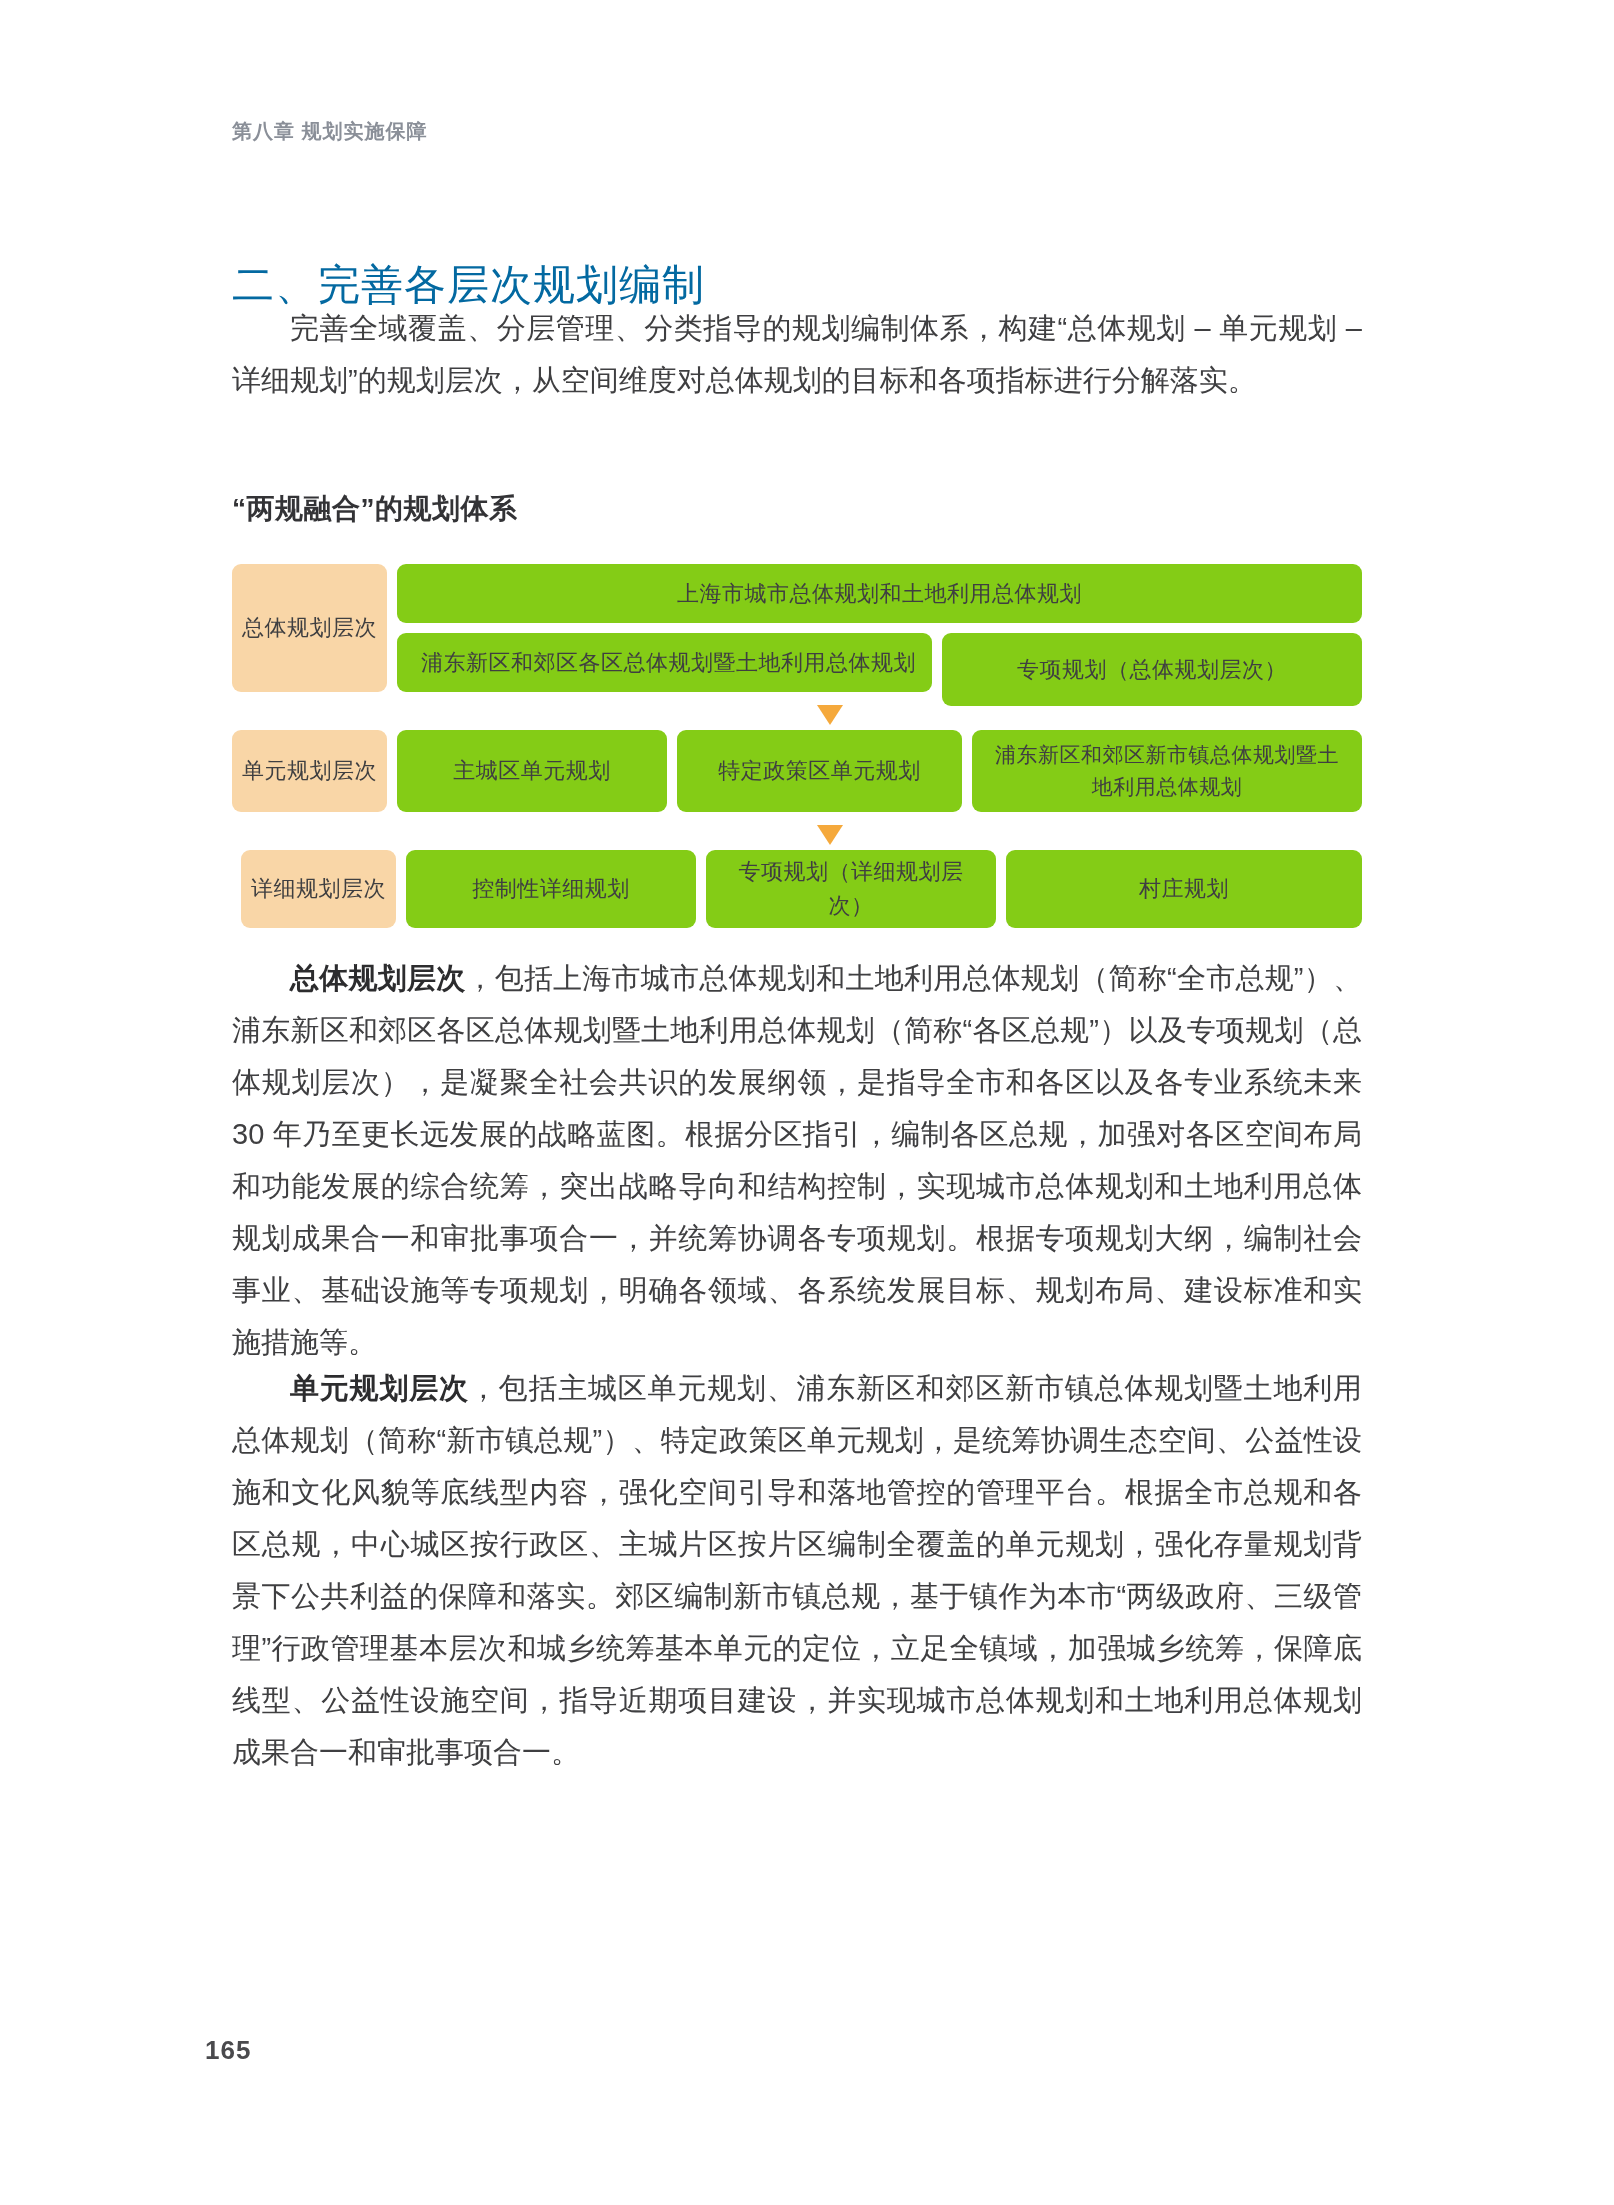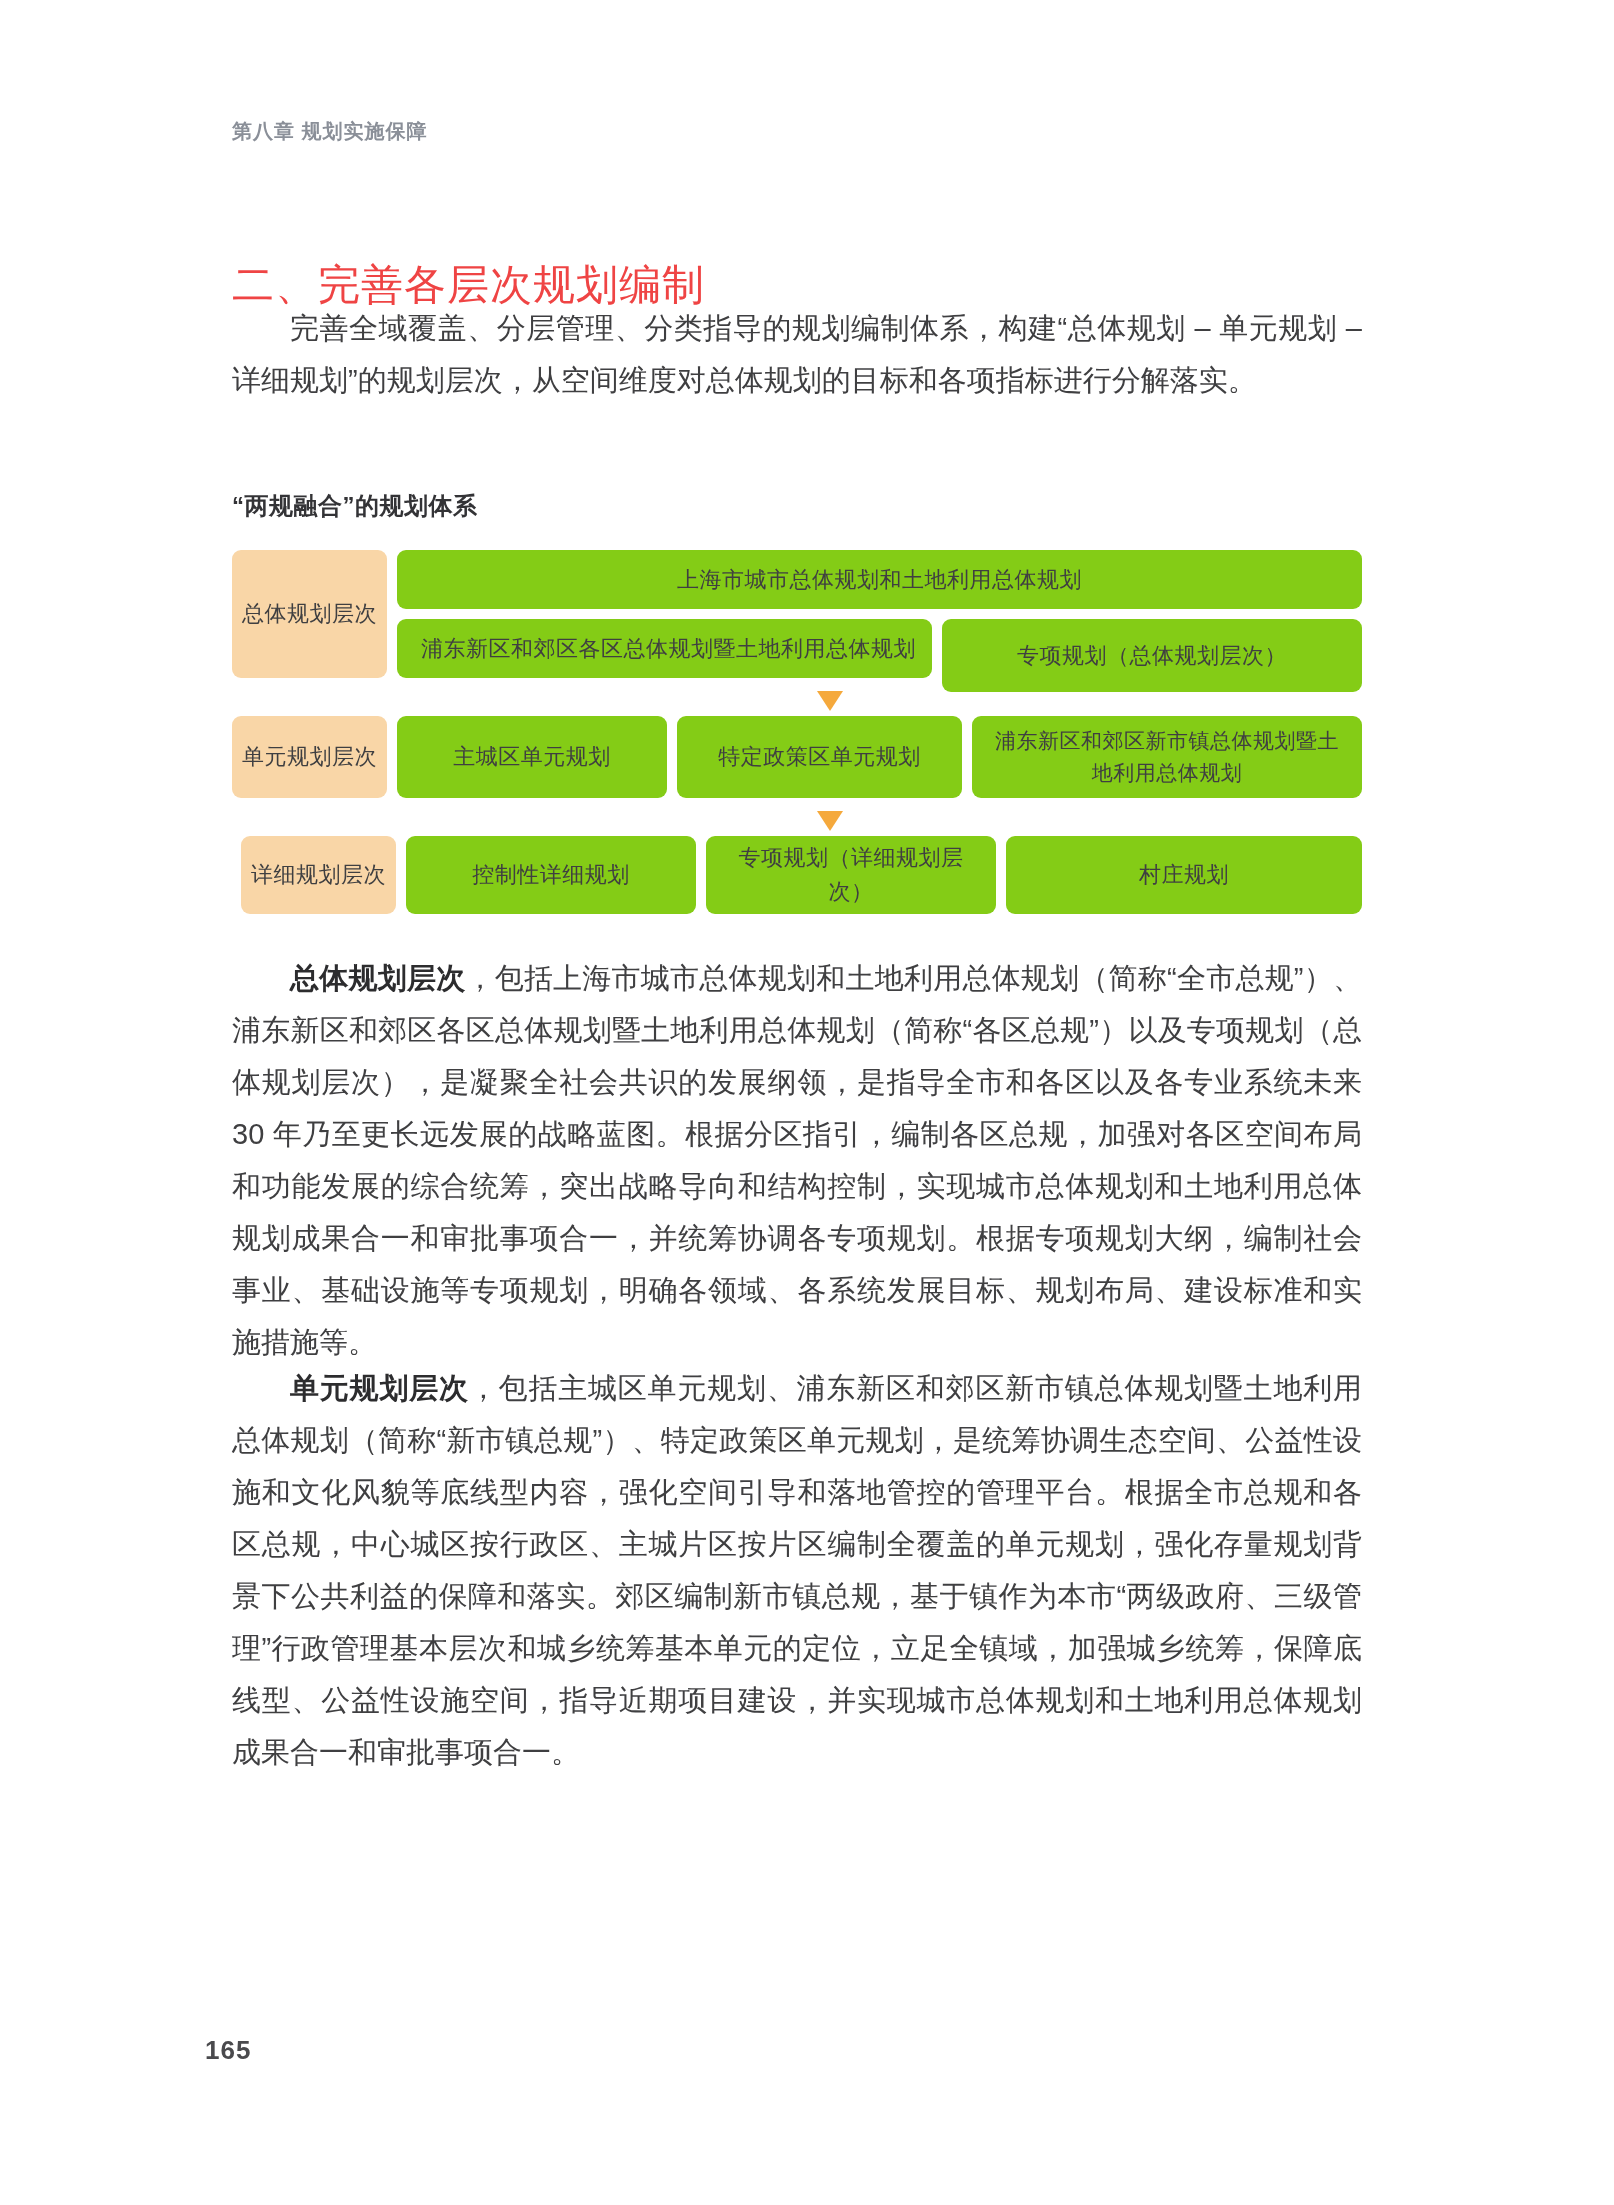--- a/index.html
+++ b/index.html
@@ -34,21 +34,21 @@
     letter-spacing: 1px;
   }
 
   
   .section-heading {
     position: absolute;
     left: 232px;
     top: 222px;
     font-size: 42px;
     font-weight: normal;
-    color: #ef4444;
+    color: #0369a1;
     letter-spacing: 1px;
     white-space: nowrap;
   }
 
   
   .content {
     position: absolute;
     left: 232px;
     top: 302px;
     width: 1130px;
@@ -69,24 +69,24 @@
   }
 
   
   .figure-wrap {
     position: absolute;
     left: 232px;
     top: 490px;
     width: 1130px;
   }
   .figure-caption {
-    font-size: 24px;
+    font-size: 28px;
     font-weight: bold;
     color: #333336;
-    margin-bottom: 28px;
+    margin-bottom: 36px;
     letter-spacing: 0.5px;
   }
   .diagram {
     position: relative;
     width: 1130px;
   }
   .diagram-row {
     display: flex;
     align-items: stretch;
     gap: 10px;

